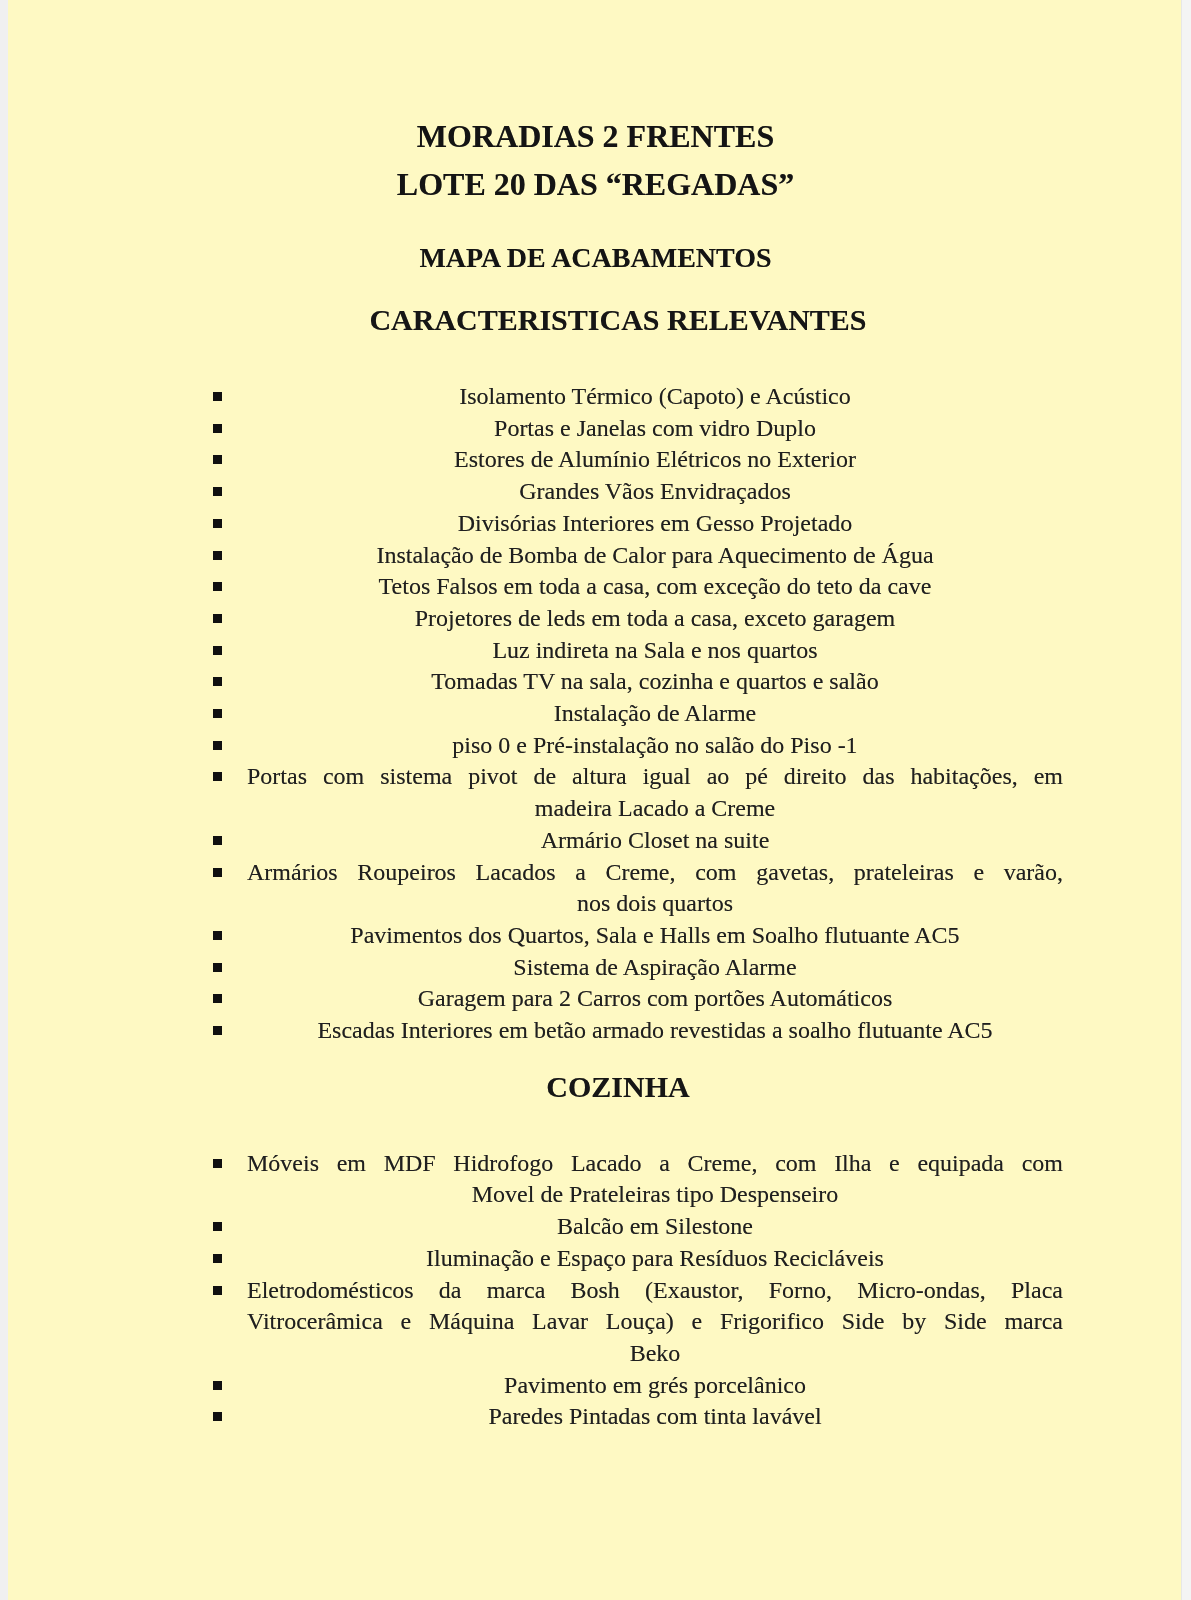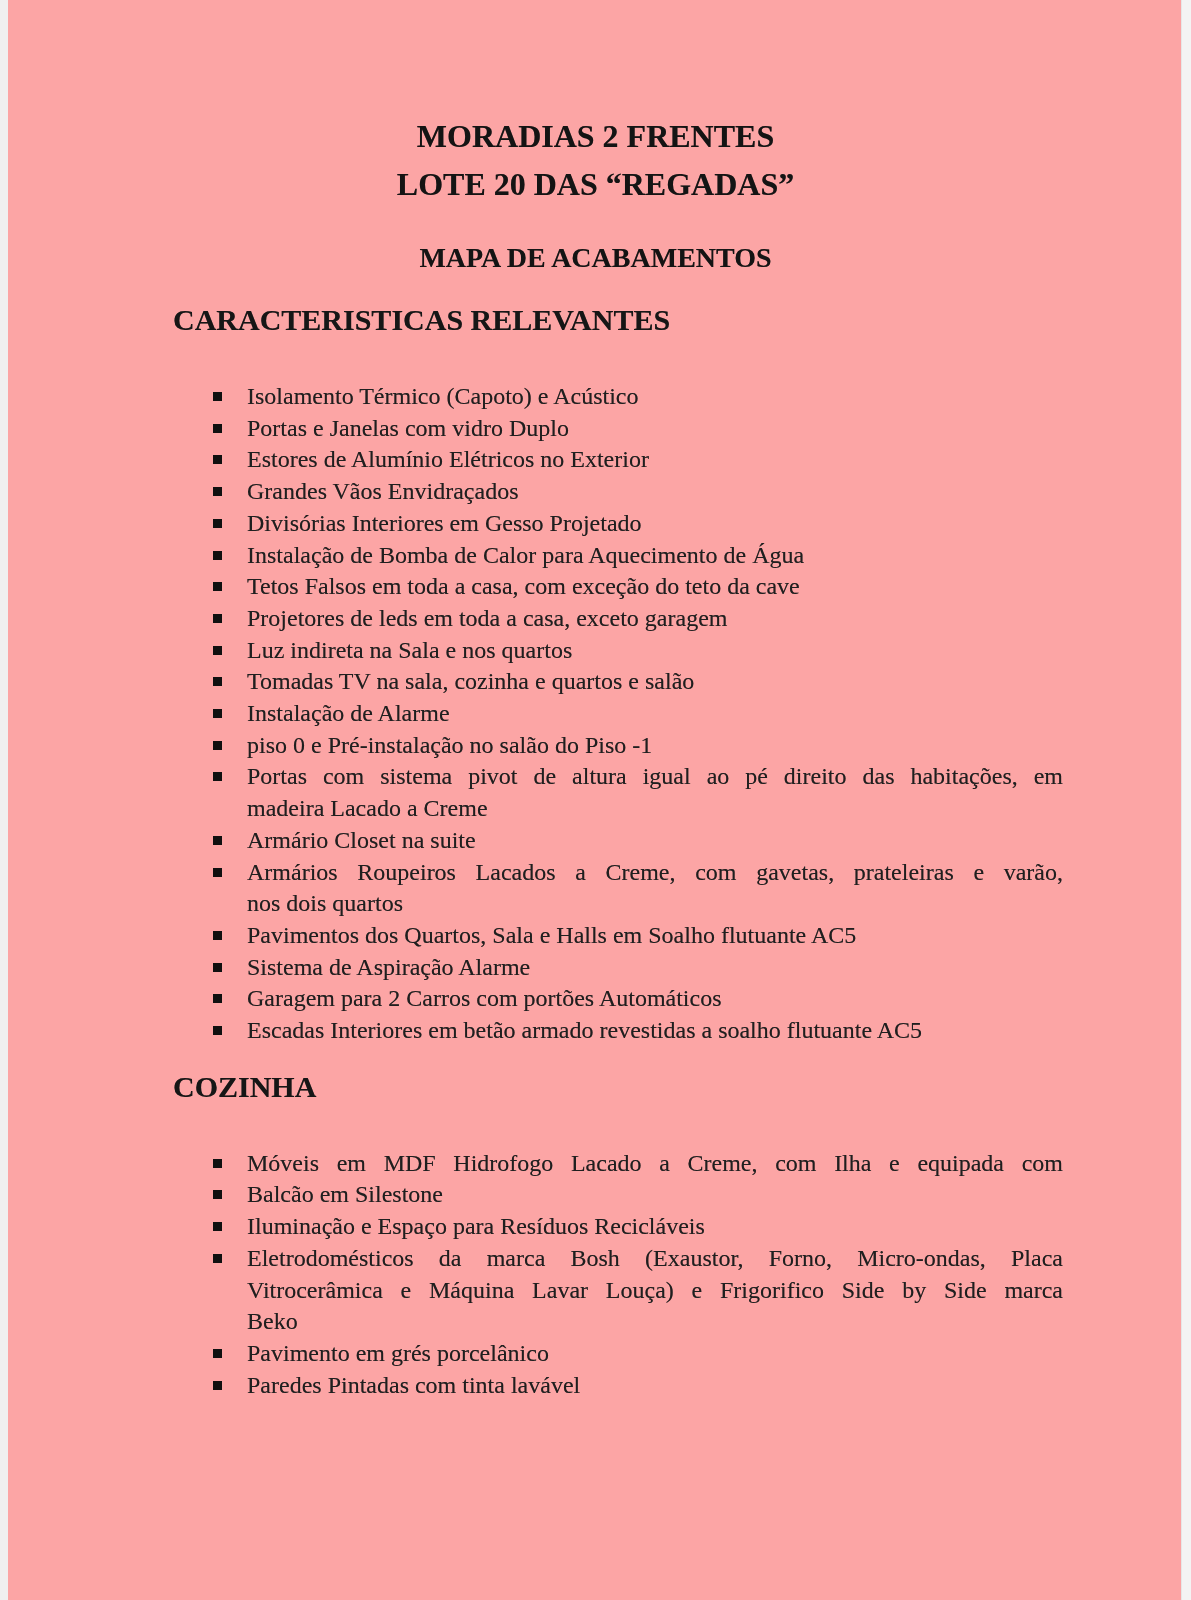--- a/index.html
+++ b/index.html
@@ -2,21 +2,21 @@
 <html><head>
 <meta charset="utf-8">
 <style>
   html, body { margin: 0; padding: 0; }
   body { background: #ffffff; }
 
   .page {
     position: relative;
     width: 1191px;
     height: 1600px;
-    background: #fca5a5;
+    background: #fef9c3;
     overflow: hidden;
     font-family: "Liberation Serif", "DejaVu Serif", serif;
     color: #1f1f1f;
     text-shadow: 0 0 0.6px rgba(20,20,20,0.45); 
   }
 
   .scan-edge-left {
     position: absolute; left: 0; top: 0; bottom: 0;
     width: 8px; background: #f0f0f0;
   }
@@ -47,20 +47,21 @@
     margin-left: 173px;
     width: 890px;
   }
 
   .section-heading {
     font-size: 30px;
     line-height: 40px;
     font-weight: 700;
     margin: 20px 0 0 0;
     color: #161616;
+    text-align: center;
   }
 
   .bullet-list {
     list-style: none;
     margin: 41px 0 0 0;
     padding: 0;
   }
   .doc-section:nth-child(2) .bullet-list { }
 
   .list-item {
@@ -70,21 +71,21 @@
     line-height: 31.7px;
   }
   .bullet {
     position: absolute;
     left: 40px;
     top: 11px;
     width: 9px;
     height: 9px;
     background: #101010;
   }
-  .item-line { text-align: left; }
+  .item-line { text-align: center; }
   .item-line.justified {
     text-align: justify;
     text-align-last: justify;
   }
 </style>
 </head>
 <body>
 
 <div class="page">
   <div class="scan-edge-left"></div>
@@ -179,20 +180,21 @@
             <div class="item-line">Escadas Interiores em betão armado revestidas a soalho flutuante AC5</div>
           </li>
         </ul>
       </section>
       <section class="doc-section">
         <h2 class="section-heading">COZINHA</h2>
         <ul class="bullet-list">
           <li class="list-item">
             <span class="bullet"></span>
             <div class="item-line justified">Móveis em MDF Hidrofogo Lacado a Creme, com Ilha e equipada com</div>
+            <div class="item-line">Movel de Prateleiras tipo Despenseiro</div>
           </li>
           <li class="list-item">
             <span class="bullet"></span>
             <div class="item-line">Balcão em Silestone</div>
           </li>
           <li class="list-item">
             <span class="bullet"></span>
             <div class="item-line">Iluminação e Espaço para Resíduos Recicláveis</div>
           </li>
           <li class="list-item">

